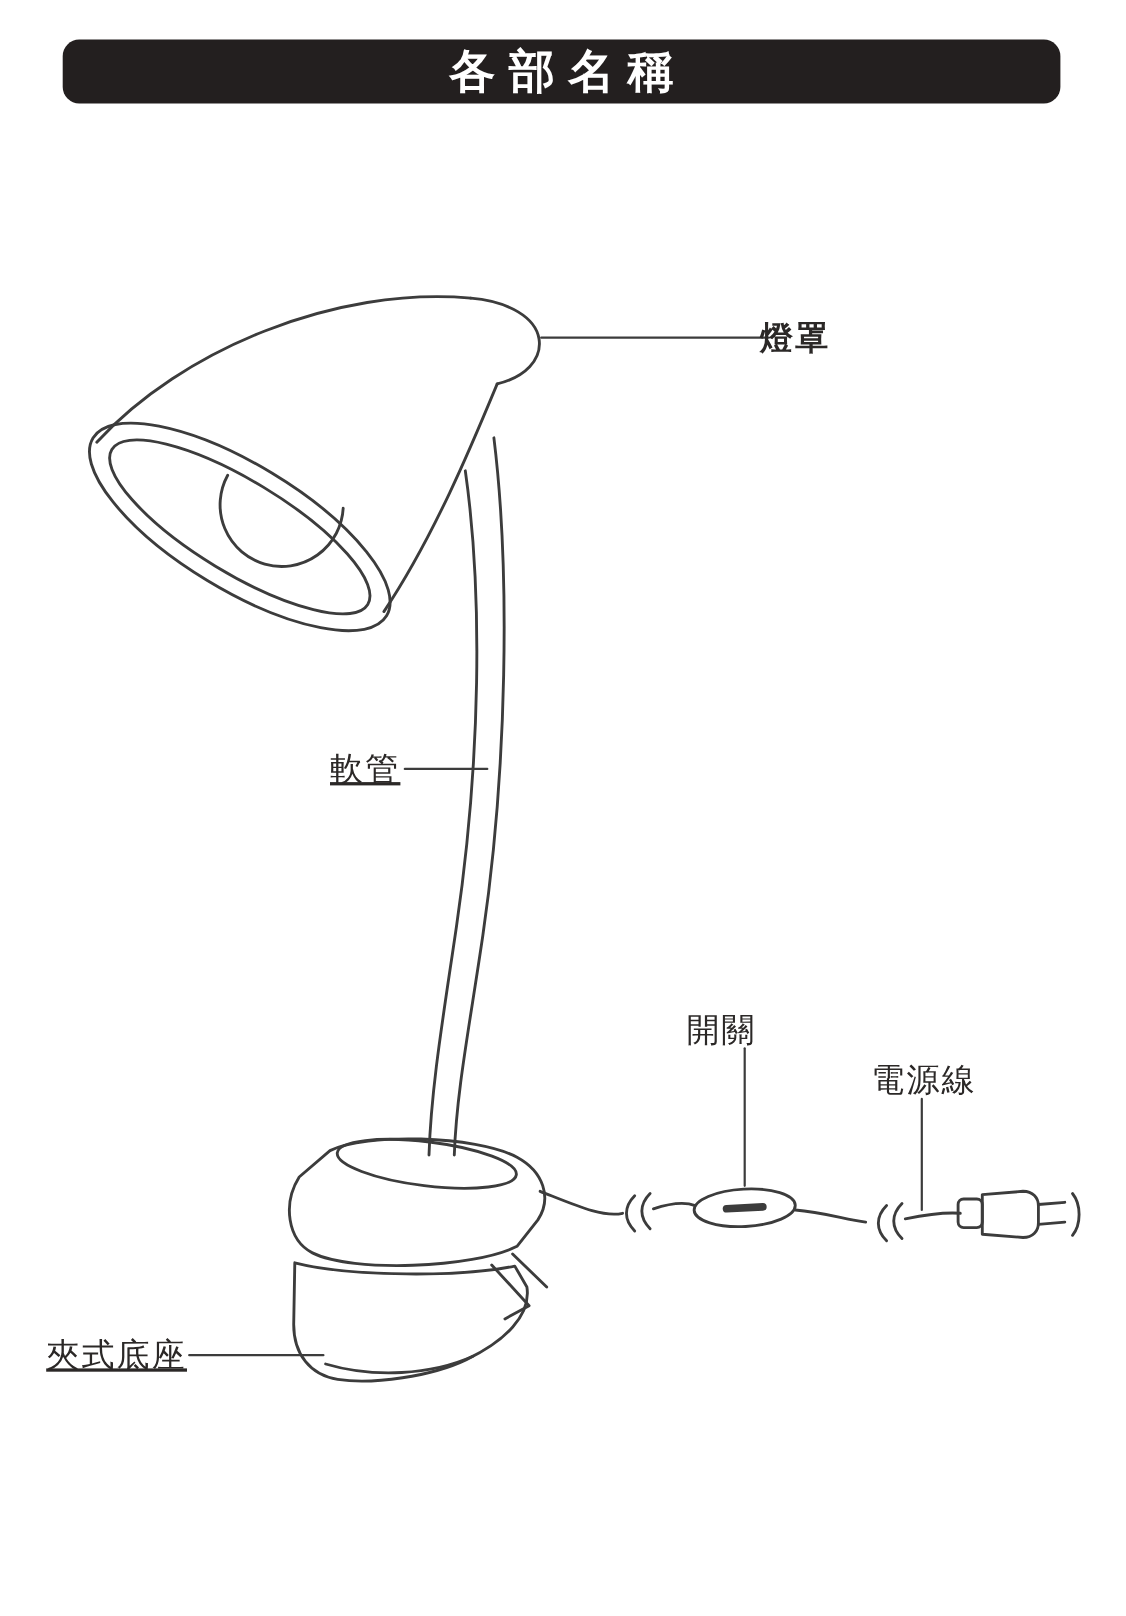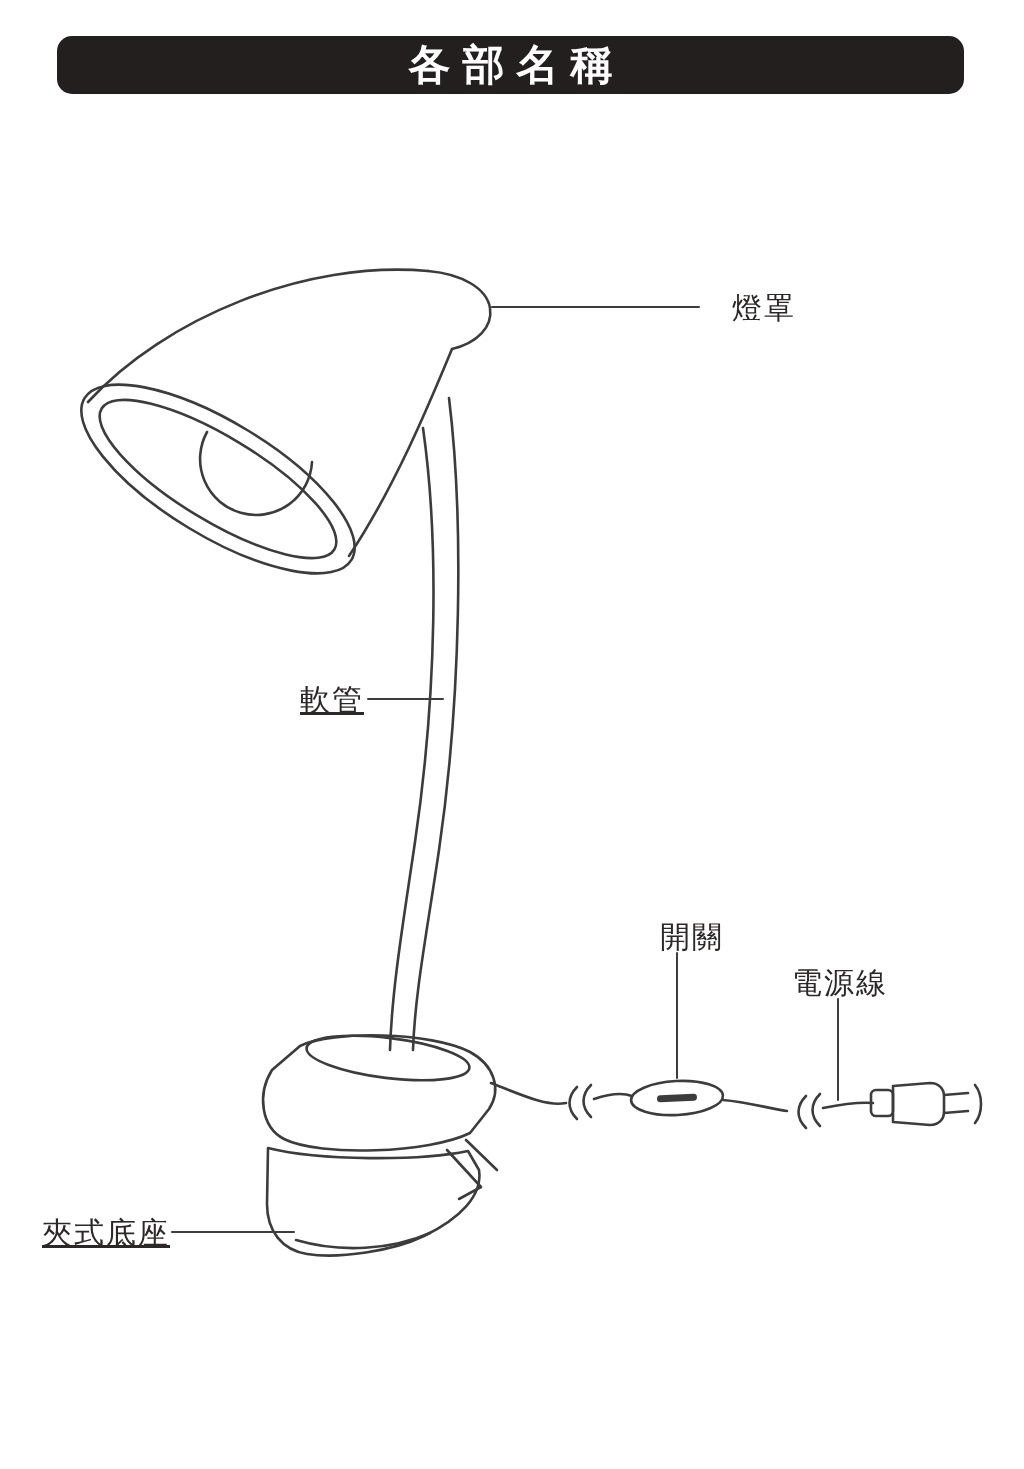--- a/index.html
+++ b/index.html
@@ -57,23 +57,23 @@
   .leader { stroke-width: 2; }
   .fill-dark { fill: var(--line); stroke: none; }
   .label {
     position: absolute;
     color: var(--label-text);
     font-size: 30px;
     letter-spacing: 2px;
     white-space: nowrap;
     line-height: 1;
   }
-  .label-lampshade  { left: 732px; top: 293px; }
+  .label-lampshade  { left: 691px; top: 293px; font-weight: bold; }
   .label-tube       { left: 300px; top: 685px; text-decoration: underline; }
-  .label-switch     { left: 660px; top: 922px; }
+  .label-switch     { left: 624px; top: 922px; }
   .label-power-cord { left: 792px; top: 968px; }
   .label-clip-base  { left: 42px;  top: 1218px; text-decoration: underline; }
 </style>
 </head>
 <body>
 
 <div class="page">
 
   <div class="title-banner">
     <span class="title-text">各部名稱</span>

